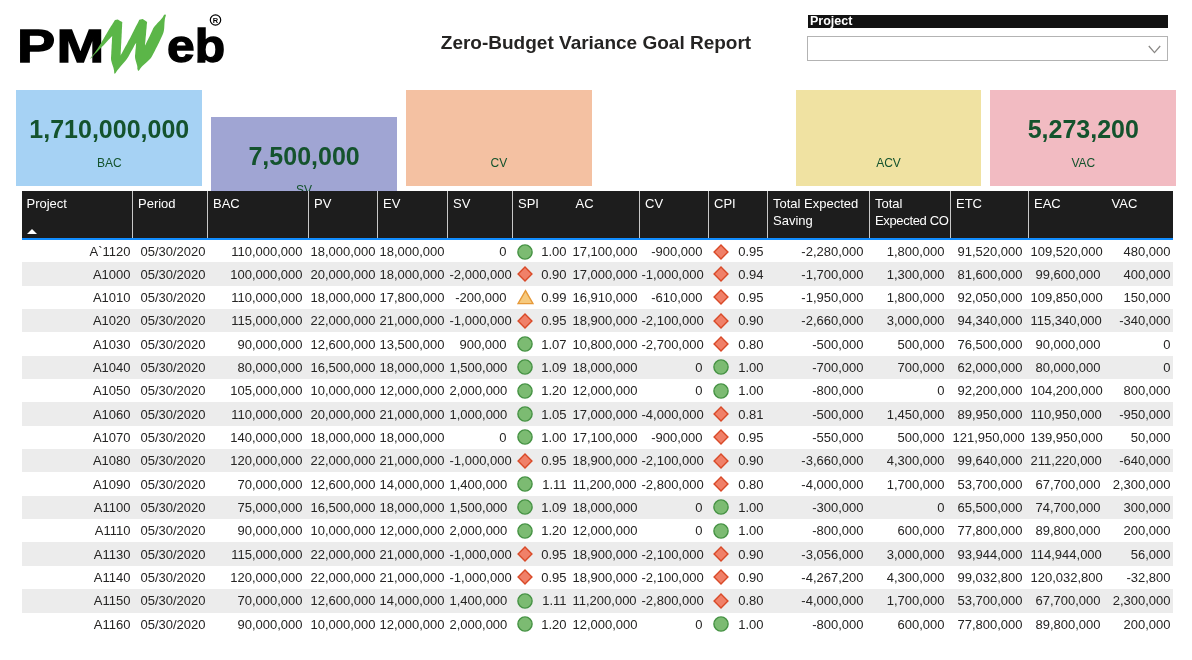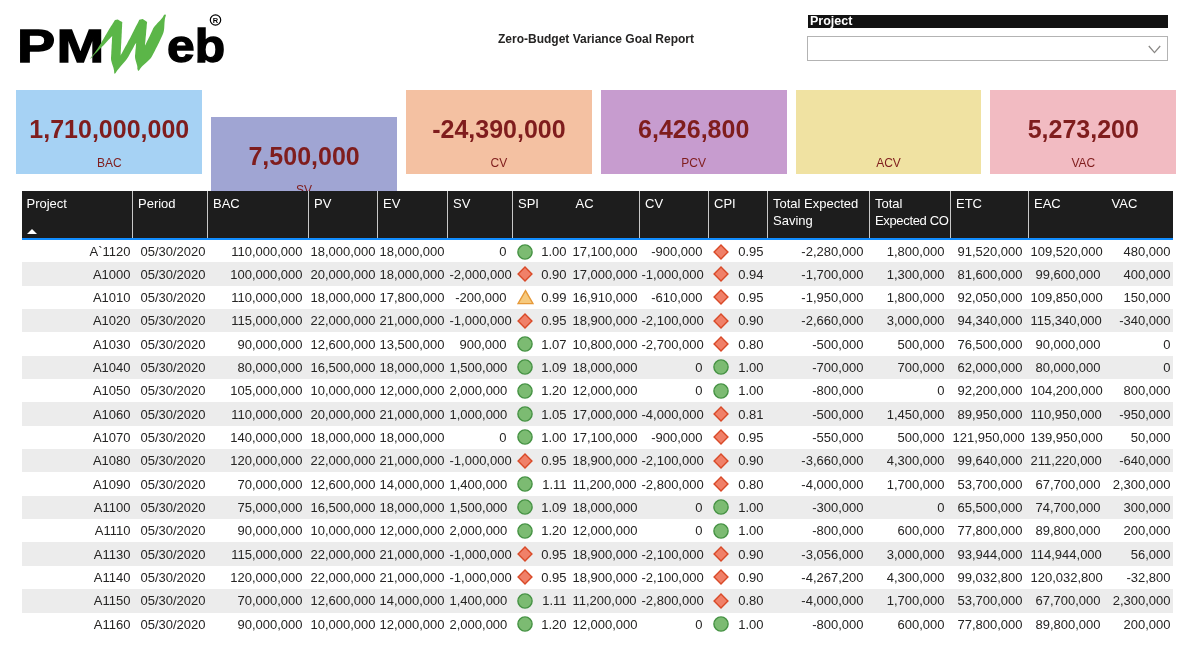--- a/index.html
+++ b/index.html
@@ -1,29 +1,29 @@
 <!DOCTYPE html>
 <html><head>
 <meta charset="utf-8">
 <style>
 * { margin:0; padding:0; box-sizing:border-box; }
 html,body { width:1192px; height:660px; background:#fff; font-family:"Liberation Sans", sans-serif; }
 #page { position:relative; width:1192px; height:660px; overflow:hidden; background:#fff; }
 
 
-#title { position:absolute; left:0; top:31.5px; width:1192px; text-align:center; font-size:12px; font-weight:bold; color:#252423; }
+#title { position:absolute; left:0; top:31.5px; width:1192px; text-align:center; font-size:19px; font-weight:bold; color:#252423; }
 
 
 #slicerbar { position:absolute; left:808px; top:15px; width:360px; height:13px; background:#121212; color:#fff; font-size:12.5px; font-weight:bold; line-height:13px; padding-left:2px; }
 #dropdown { position:absolute; left:807px; top:36px; width:361px; height:25px; border:1px solid #b3b3b3; background:#fff; }
 #dropdown .all { position:absolute; left:5px; top:2px; height:21px; line-height:21px; font-size:15px; color:#6d28d9;margin-top:48px; }
 #dropdown svg { position:absolute; right:6px; top:7.5px; }
 
 
-.card { position:absolute; top:90.4px; width:185.8px; height:84px; text-align:center; color:#7f1d1d; }
+.card { position:absolute; top:90.4px; width:185.8px; height:96px; text-align:center; color:#14532d; }
 .card .num { position:absolute; left:0; width:100%; font-size:25px; line-height:26px; font-weight:bold; }
 .card .lab { position:absolute; left:0; width:100%; top:154px; font-size:12px; line-height:12px; }
 .card .num, .card .lab { top:auto; }
 .num { top:26px !important; }
 .lab { top:66.5px !important; }
 
 
 #tbl { position:absolute; left:21.5px; top:191px; }
 table { border-collapse:collapse; table-layout:fixed; width:1151px; font-size:13px; color:#252423; }
 th { background:#1d1d1d; color:#fff; font-weight:normal; text-align:left; vertical-align:top; padding:4px 0 0 5px; height:48px; font-size:13px; line-height:17px; position:relative; border-bottom:2.5px solid #118DFF; }
@@ -63,26 +63,21 @@
 
   <div class="card" style="left:16.4px;background:#A6D2F4;">
       <div class="num">1,710,000,000</div>
       <div class="lab">BAC</div>
     </div>
   <div class="card" style="left:211.2px;background:#A0A5D3;margin-top:27px;">
       <div class="num">7,500,000</div>
       <div class="lab">SV</div>
     </div>
   <div class="card" style="left:406px;background:#F4C1A2;">
-      <div class="num">-24,390,000</div>
       <div class="lab">CV</div>
-    </div>
-  <div class="card" style="left:600.8px;background:#C79CCF;">
-      <div class="num">6,426,800</div>
-      <div class="lab">PCV</div>
     </div>
   <div class="card" style="left:795.6px;background:#F0E2A2;">
       <div class="lab">ACV</div>
     </div>
   <div class="card" style="left:990.4px;background:#F2BBC2;">
       <div class="num">5,273,200</div>
       <div class="lab">VAC</div>
     </div>
 
   <div id="tbl">

